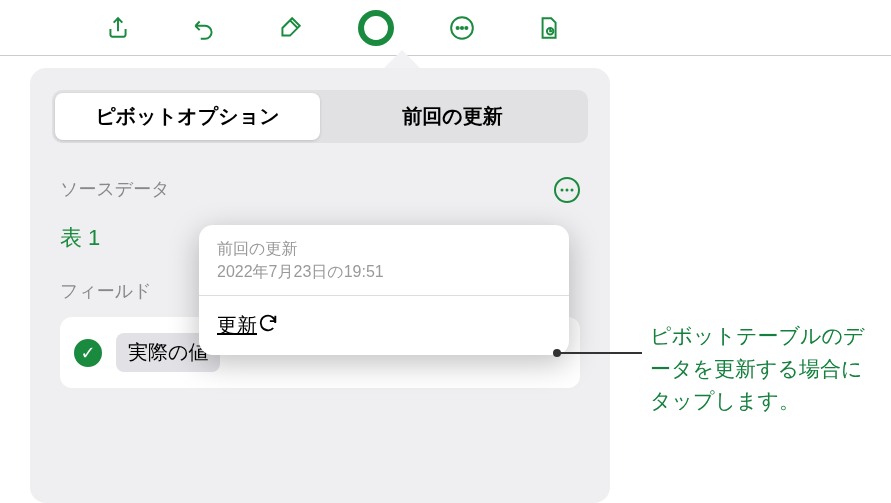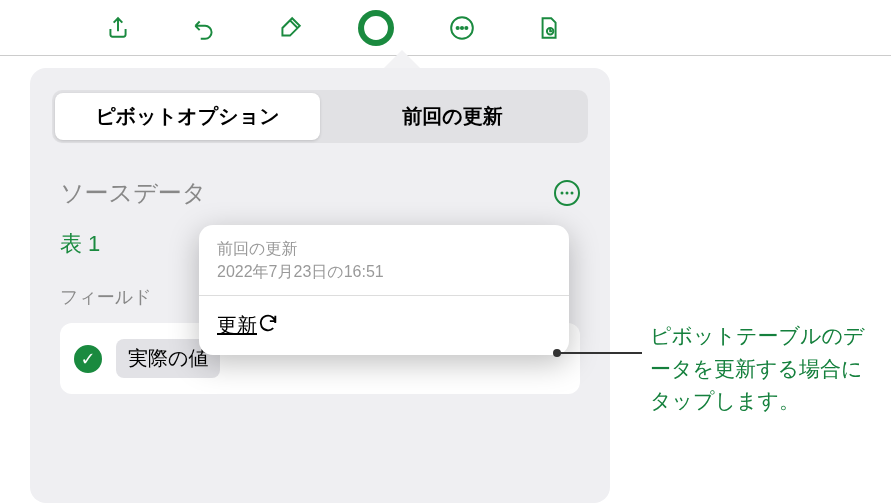--- a/index.html
+++ b/index.html
@@ -69,25 +69,25 @@
       font-weight: 600;
       border-radius: 8px;
       color: #000;
     }
     .segment.active {
       background: #fff;
       box-shadow: 0 1px 3px rgba(0,0,0,0.15);
     }
     .section-label {
       color: #888;
-      font-size: 24px;
+      font-size: 18px;
       padding: 6px 8px;
       display: flex;
       justify-content: space-between;
-      align-items: center;
+      align-items: flex-start;
     }
     .more-circle {
       width: 26px;
       height: 26px;
       border: 2px solid #1a8a3f;
       border-radius: 50%;
       display: flex;
       align-items: center;
       justify-content: center;
       color: #1a8a3f;
@@ -268,21 +268,21 @@
         <div class="check checked">✓</div>
         <div class="field-chip">実際の値</div>
       </div>
     </div>
   </div>
 </div>
 
 <div class="popup">
   <div class="popup-header">
     <div class="popup-label">前回の更新</div>
-    <div class="popup-date">2022年7月23日の16:51</div>
+    <div class="popup-date">2022年7月23日の19:51</div>
   </div>
   <div class="popup-action">
     <span>更新</span>
     <span class="refresh-icon">
       <svg viewBox="0 0 24 24" fill="none" stroke="#000" stroke-width="2">
           <path d="M20 12a8 8 0 10-2.3 5.6M20 4v6h-6"></path>
         </svg>
     </span>
   </div>
 </div>

